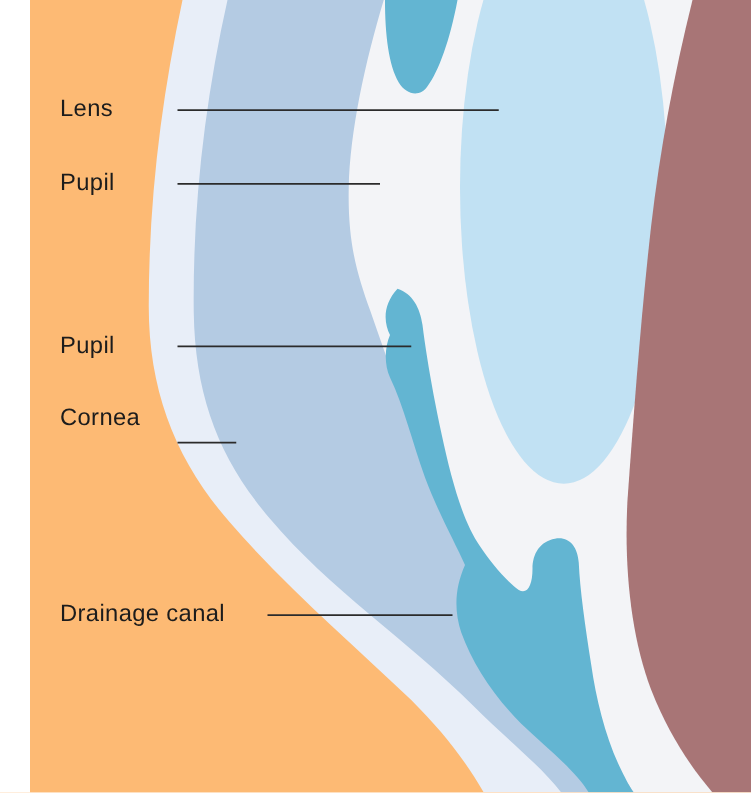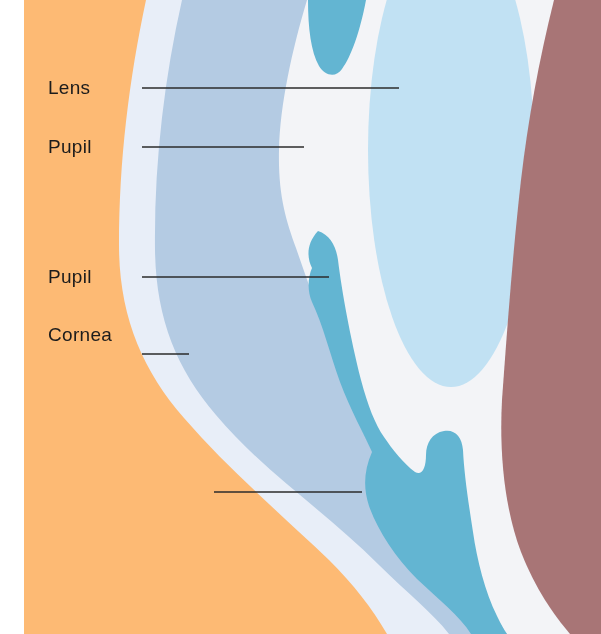--- a/index.html
+++ b/index.html
@@ -80,14 +80,15 @@
     <line x1="118" y1="147" x2="280" y2="147" stroke-width="1.4" stroke="#2b2b2b"></line>
     <line x1="118" y1="277" x2="305" y2="277" stroke-width="1.4" stroke="#2b2b2b"></line>
     <line x1="118" y1="354" x2="165" y2="354" stroke-width="1.4" stroke="#2b2b2b"></line>
     <line x1="190" y1="492" x2="338" y2="492" stroke-width="1.4" stroke="#2b2b2b"></line>
   </svg>
 
   <div class="label label-lens">Lens</div>
   <div class="label label-pupil">Pupil</div>
   <div class="label label-iris">Pupil</div>
   <div class="label label-cornea">Cornea</div>
+  <div class="label label-drainage">Drainage canal</div>
 
 </div>
 
 </body></html>

